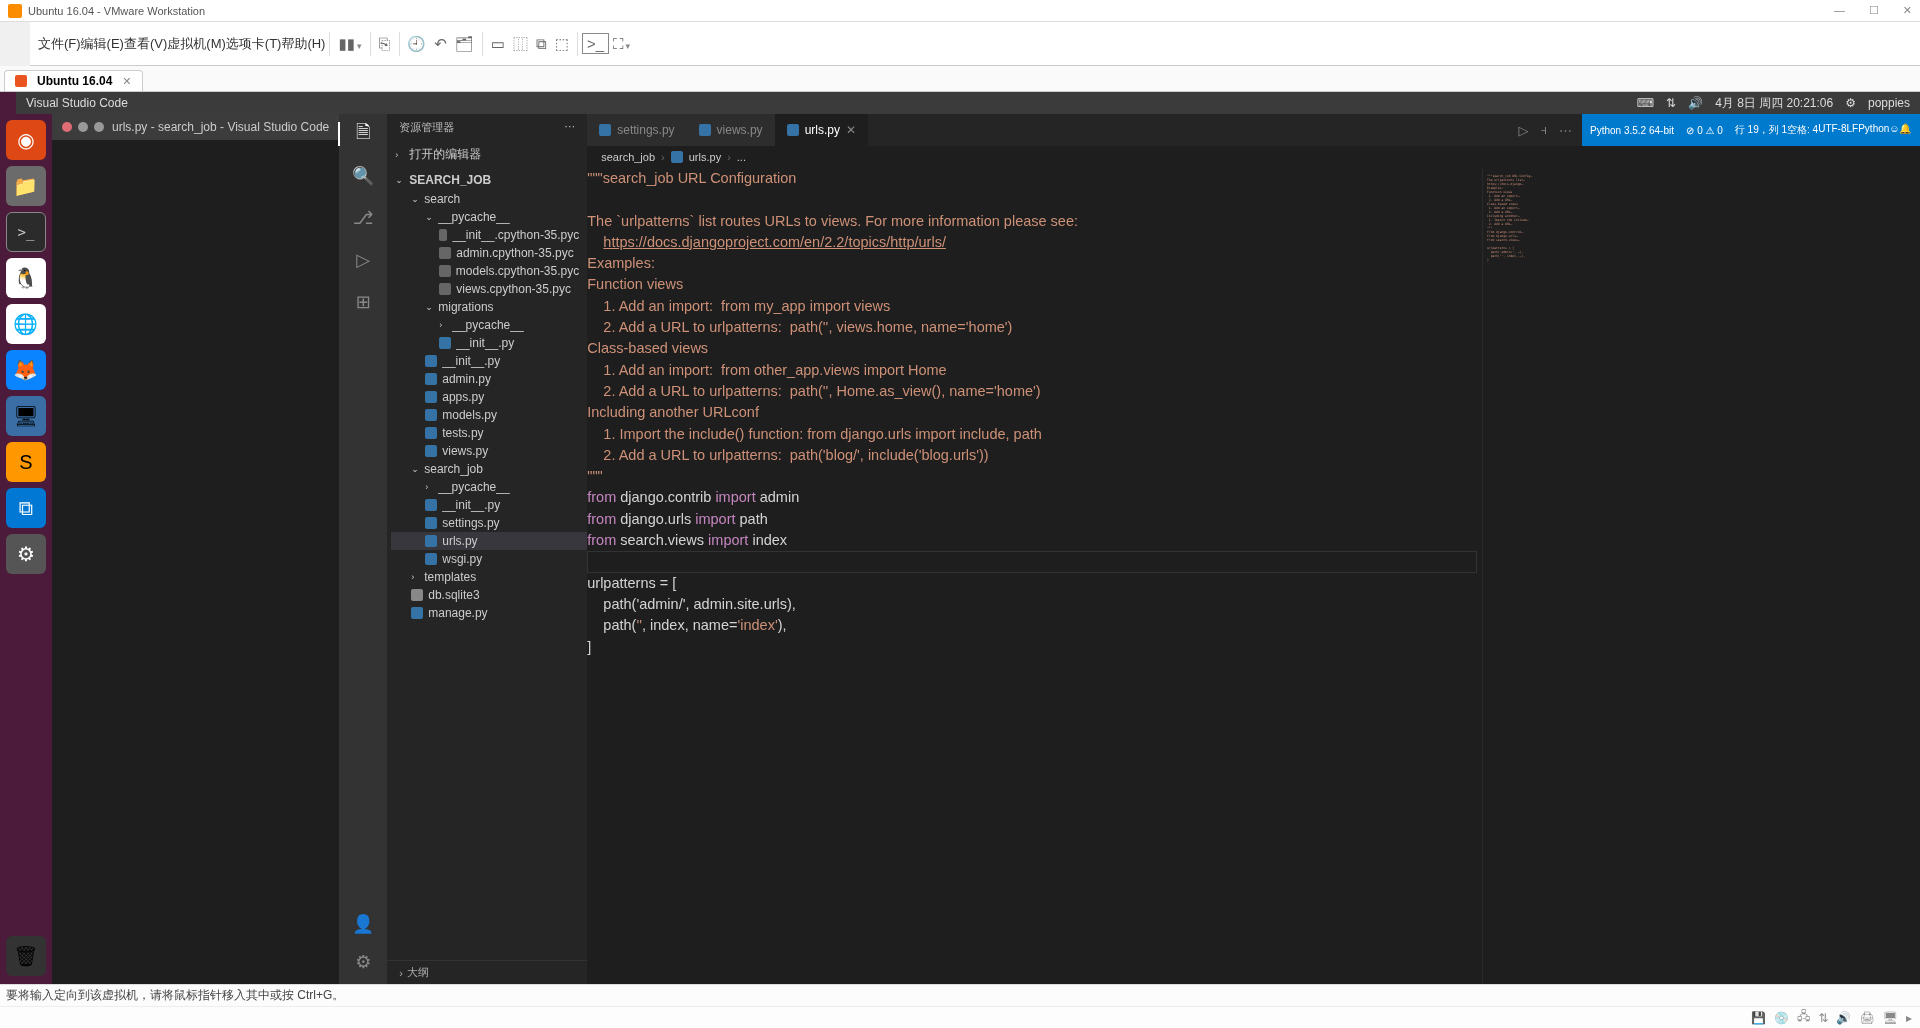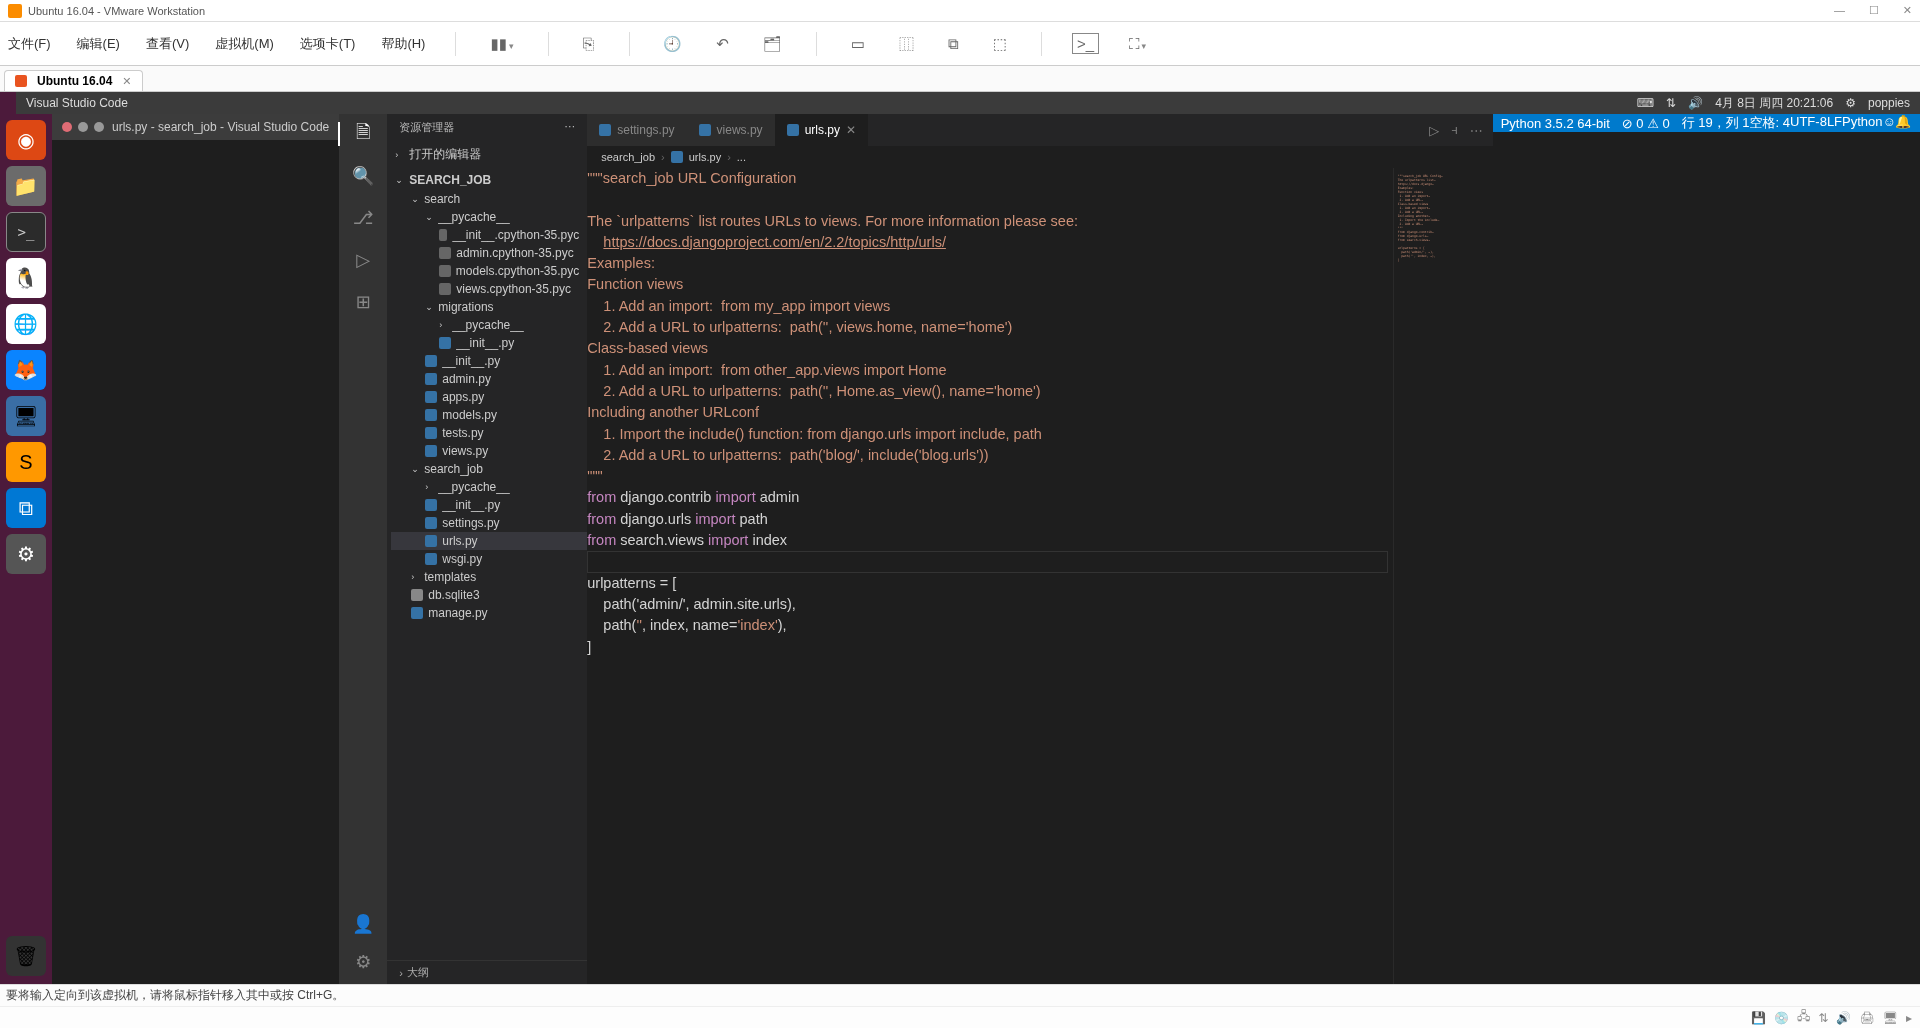--- a/index.html
+++ b/index.html
@@ -5,21 +5,21 @@
 * { margin: 0; padding: 0; box-sizing: border-box; font-family: "Segoe UI", "Microsoft YaHei", sans-serif; }
 body { background: #f0f0f0; width: 1920px; height: 1028px; overflow: hidden; font-size: 13px; }
 
 
 .vmware-titlebar { height: 22px; background: #fff; display: flex; align-items: center; padding: 0 8px; color: #555; font-size: 11px; border-bottom: 1px solid #ddd; }
 .vmware-titlebar .logo { width: 14px; height: 14px; background: #fb8c00; margin-right: 6px; border-radius: 2px; }
 .vmware-titlebar .wincontrols { margin-left: auto; display: flex; gap: 24px; color: #888; }
 .vmware-titlebar .wincontrols span { cursor: pointer; }
 
 
-.vmware-menubar { height: 44px; background: #fff; display: flex; align-items: center; padding: 0 8px; border-bottom: 1px solid #ccc; gap: 26px; font-size: 13px; }
+.vmware-menubar { height: 44px; background: #fff; display: flex; align-items: center; padding: 0 8px; border-bottom: 1px solid #ccc; gap: 0; font-size: 13px; margin-left: 30px; }
 .vmware-menubar .menu-item { color: #333; cursor: pointer; }
 .vmware-menubar .sep { width: 1px; height: 24px; background: #ddd; margin: 0 4px; }
 .pause-icon { color: #ff9800; font-size: 16px; }
 .tb-btn { padding: 2px 4px; color: #666; font-size: 15px; cursor: pointer; }
 .dropdown-arrow { font-size: 9px; color: #888; margin-left: 2px; }
 
 
 .vmware-tabs { height: 26px; background: #fafafa; display: flex; align-items: flex-end; padding-left: 4px; border-bottom: 1px solid #ccc; }
 .vmware-tab { background: #fff; border: 1px solid #ccc; border-bottom: none; padding: 3px 10px; border-radius: 4px 4px 0 0; display: flex; align-items: center; gap: 10px; font-size: 12px; }
 .vmware-tab .tab-icon { width: 12px; height: 12px; background: #e95420; border-radius: 2px; }
@@ -92,21 +92,21 @@
 .gutter { width: 56px; text-align: right; padding-right: 14px; color: #6e7681; user-select: none; }
 .code { flex: 1; color: #d4d4d4; white-space: pre; }
 .code .str { color: #ce9178; }
 .code .com { color: #ce9178; }
 .code .kw { color: #c586c0; }
 .code .url { color: #ce9178; text-decoration: underline; }
 .code .cursor { border-left: 1px solid #fff; }
 .current-line-hl { position: absolute; left: 0; right: 105px; height: 21.3px; border: 1px solid #333; pointer-events: none; }
 .minimap { width: 100px; background: #1e1e1e; border-left: 1px solid #2a2a2a; padding: 6px 4px; font-size: 3px; line-height: 4px; color: #ce9178; overflow: hidden; font-family: monospace; white-space: pre; }
 
-.vscode-statusbar { height: 18px; background: #007acc; color: #fff; font-size: 13px; display: flex; align-items: center; padding: 0 8px; gap: 12px; }
+.vscode-statusbar { height: 32px; background: #007acc; color: #fff; font-size: 10px; display: flex; align-items: center; padding: 0 8px; gap: 12px; }
 .vscode-statusbar .right { margin-left: auto; display: flex; }
 
 .outline { padding: 4px 12px; color: #aaa; border-top: 1px solid #333; font-size: 11px; display: flex; align-items: center; gap: 4px; }
 
 
 .vmware-hint { height: 22px; background: #fcfcfc; border-top: 1px solid #ddd; font-size: 12px; color: #444; padding: 2px 6px; }
 .vmware-status-icons { height: 22px; background: #fdfdfd; border-top: 1px solid #eee; display: flex; justify-content: flex-end; align-items: center; padding: 0 8px; gap: 8px; color: #888; font-size: 12px; }
 </style>
 </head>
 <body>

